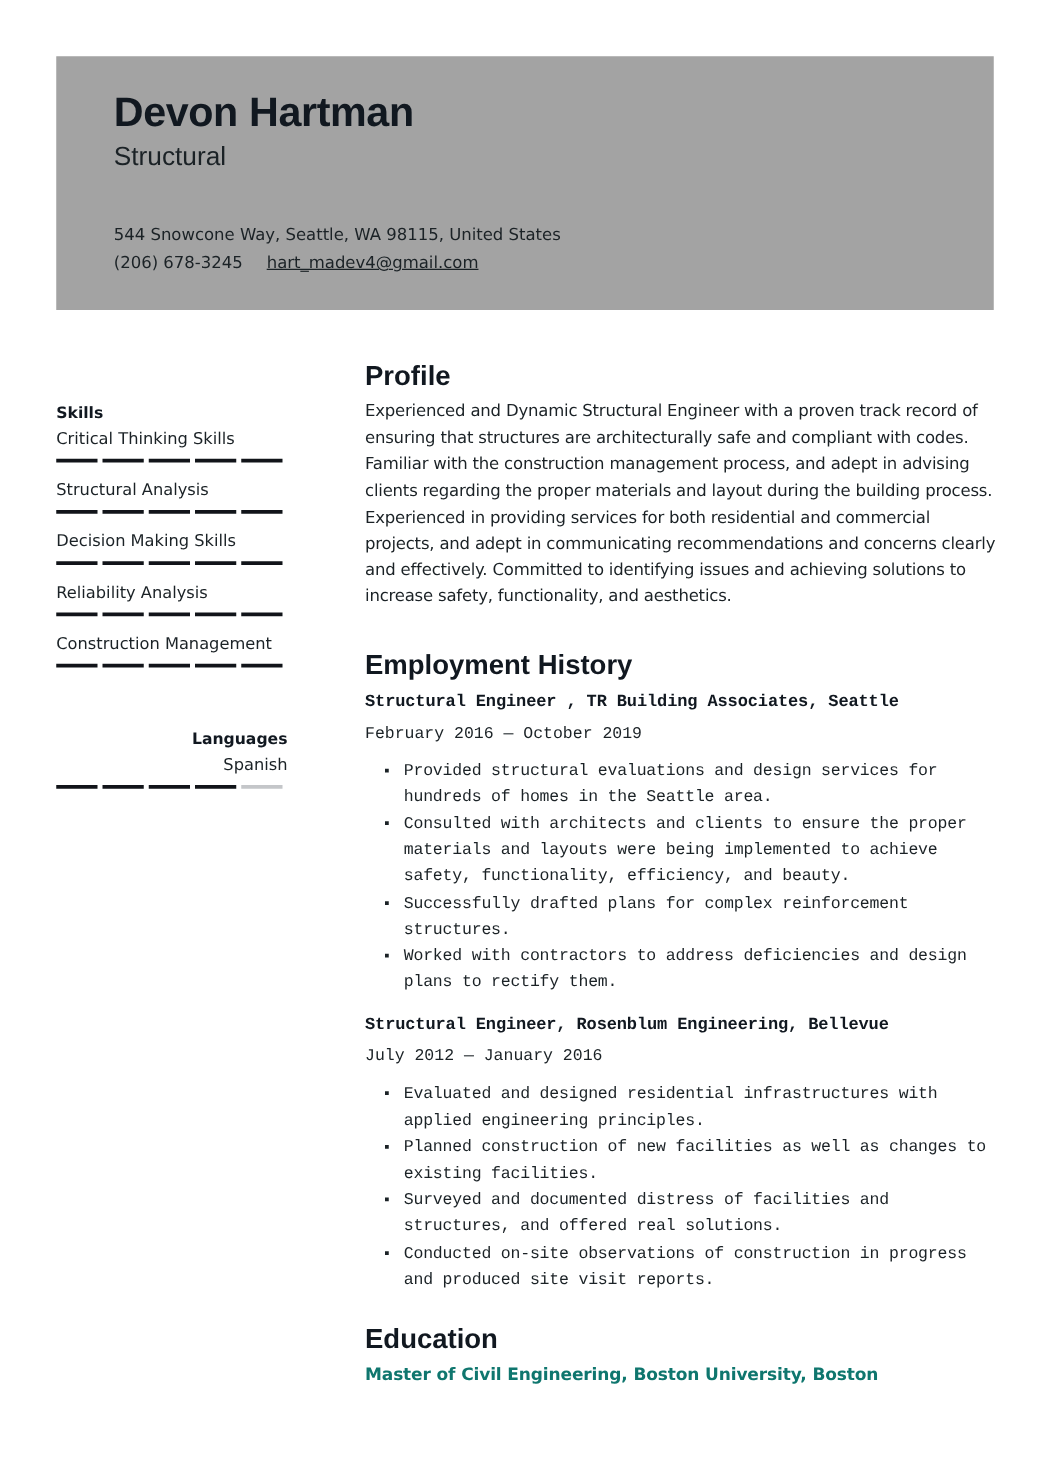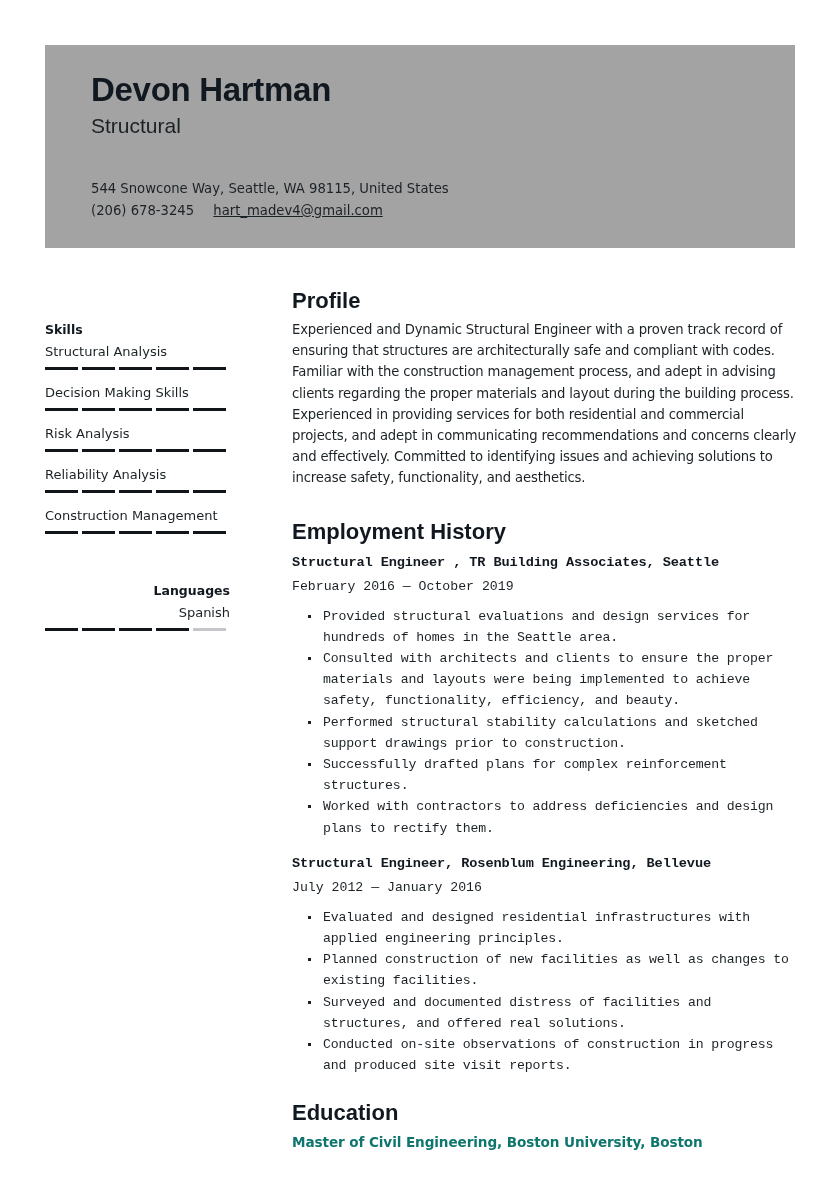--- a/index.html
+++ b/index.html
@@ -165,41 +165,41 @@
   <div class="contact-line">
     <span>(206) 678-3245</span>
     <a class="email">hart_madev4@gmail.com</a>
   </div>
 </div>
 
 <div class="sidebar">
   <div class="side-heading">Skills</div>
   <div id="skills-list">
     <div class="skill">
+      <div class="skill-name">Critical Thinking Skills</div>
+      <div class="bar">
+          <span class="seg"></span>
+          <span class="seg"></span>
+          <span class="seg"></span>
+          <span class="seg"></span>
+          <span class="seg"></span>
+        </div>
+    </div>
+    <div class="skill">
       <div class="skill-name">Structural Analysis</div>
       <div class="bar">
           <span class="seg"></span>
           <span class="seg"></span>
           <span class="seg"></span>
           <span class="seg"></span>
           <span class="seg"></span>
         </div>
     </div>
     <div class="skill">
       <div class="skill-name">Decision Making Skills</div>
-      <div class="bar">
-          <span class="seg"></span>
-          <span class="seg"></span>
-          <span class="seg"></span>
-          <span class="seg"></span>
-          <span class="seg"></span>
-        </div>
-    </div>
-    <div class="skill">
-      <div class="skill-name">Risk Analysis</div>
       <div class="bar">
           <span class="seg"></span>
           <span class="seg"></span>
           <span class="seg"></span>
           <span class="seg"></span>
           <span class="seg"></span>
         </div>
     </div>
     <div class="skill">
       <div class="skill-name">Reliability Analysis</div>
@@ -246,21 +246,20 @@
 
   <div class="employment">
     <div class="section-title">Employment History</div>
 
     <div class="job first">
       <div class="job-title">Structural Engineer , TR Building Associates, Seattle</div>
       <div class="job-dates">February 2016 — October 2019</div>
       <ul class="bullets">
         <li>Provided structural evaluations and design services for hundreds of homes in the Seattle area.</li>
         <li>Consulted with architects and clients to ensure the proper materials and layouts were being implemented to achieve safety, functionality, efficiency, and beauty.</li>
-        <li>Performed structural stability calculations and sketched support drawings prior to construction.</li>
         <li>Successfully drafted plans for complex reinforcement structures.</li>
         <li>Worked with contractors to address deficiencies and design plans to rectify them.</li>
       </ul>
     </div>
 
     <div class="job">
       <div class="job-title">Structural Engineer, Rosenblum Engineering, Bellevue</div>
       <div class="job-dates">July 2012 — January 2016</div>
       <ul class="bullets">
         <li>Evaluated and designed residential infrastructures with applied engineering principles.</li>

